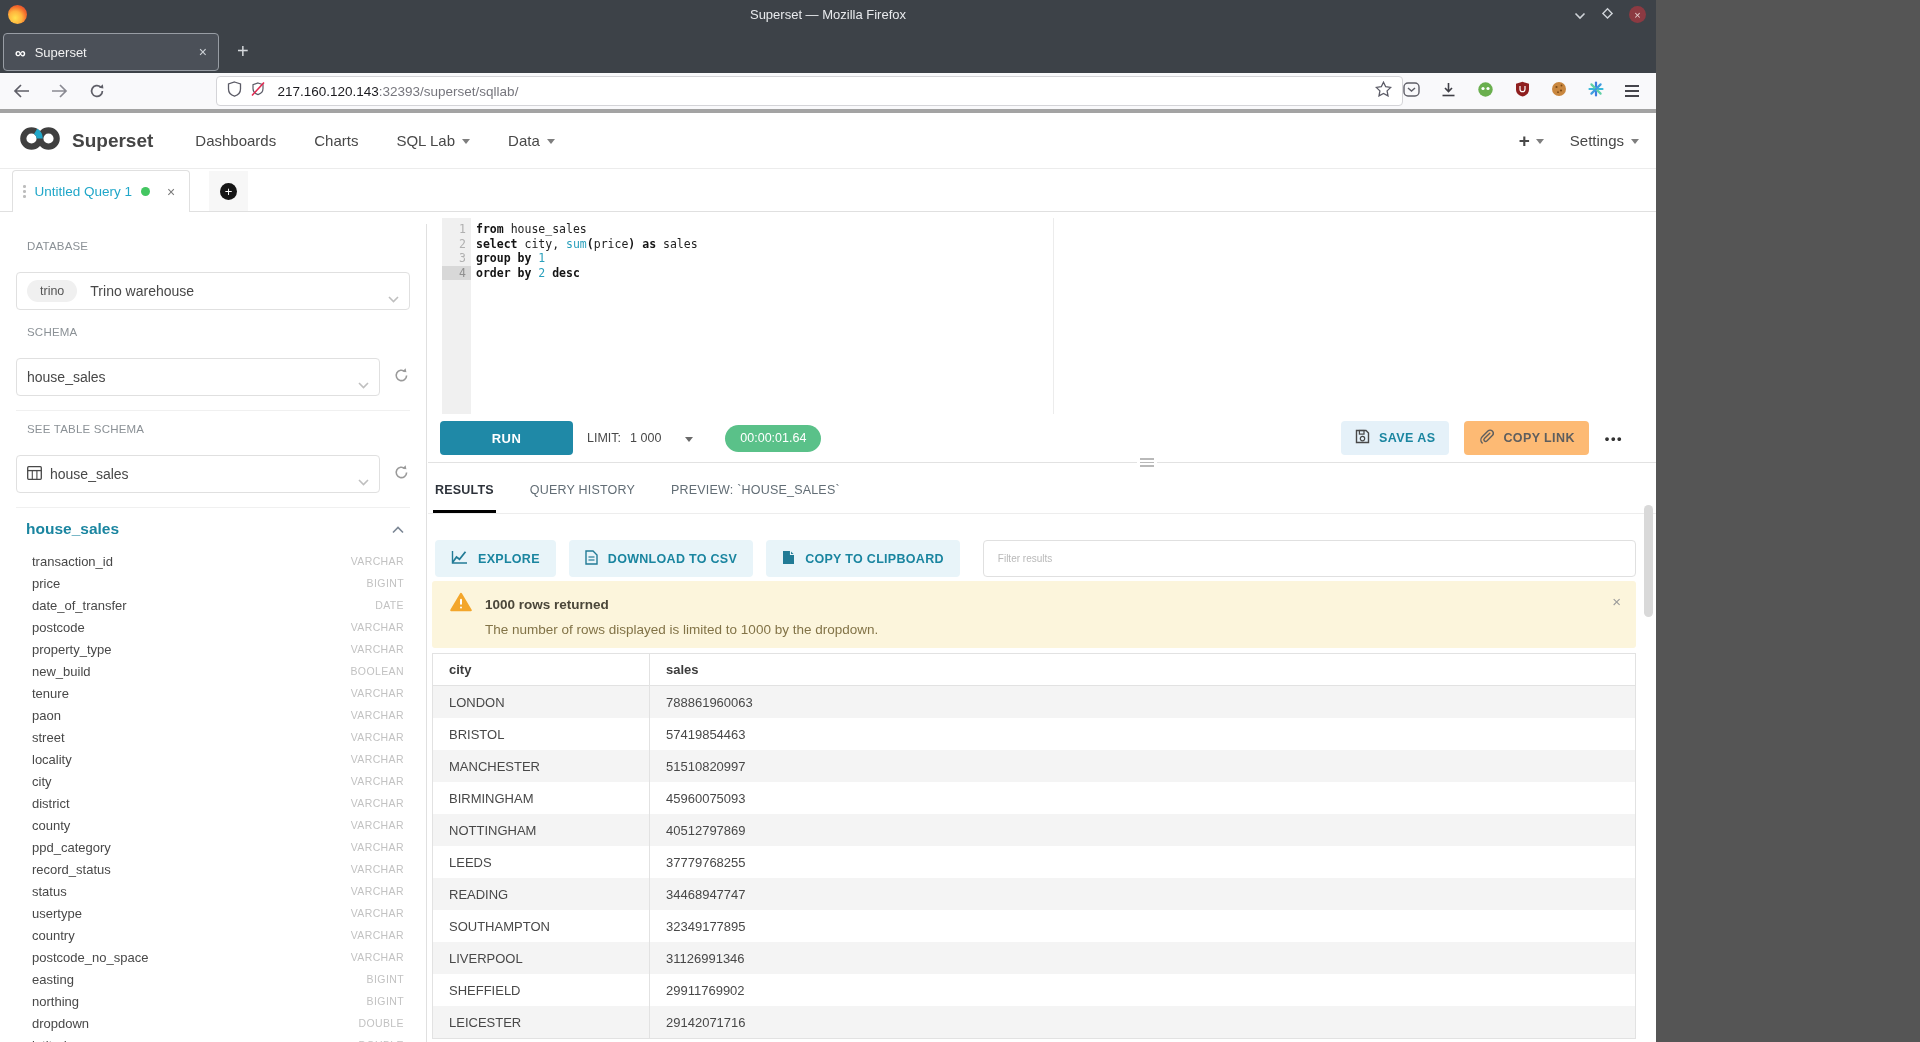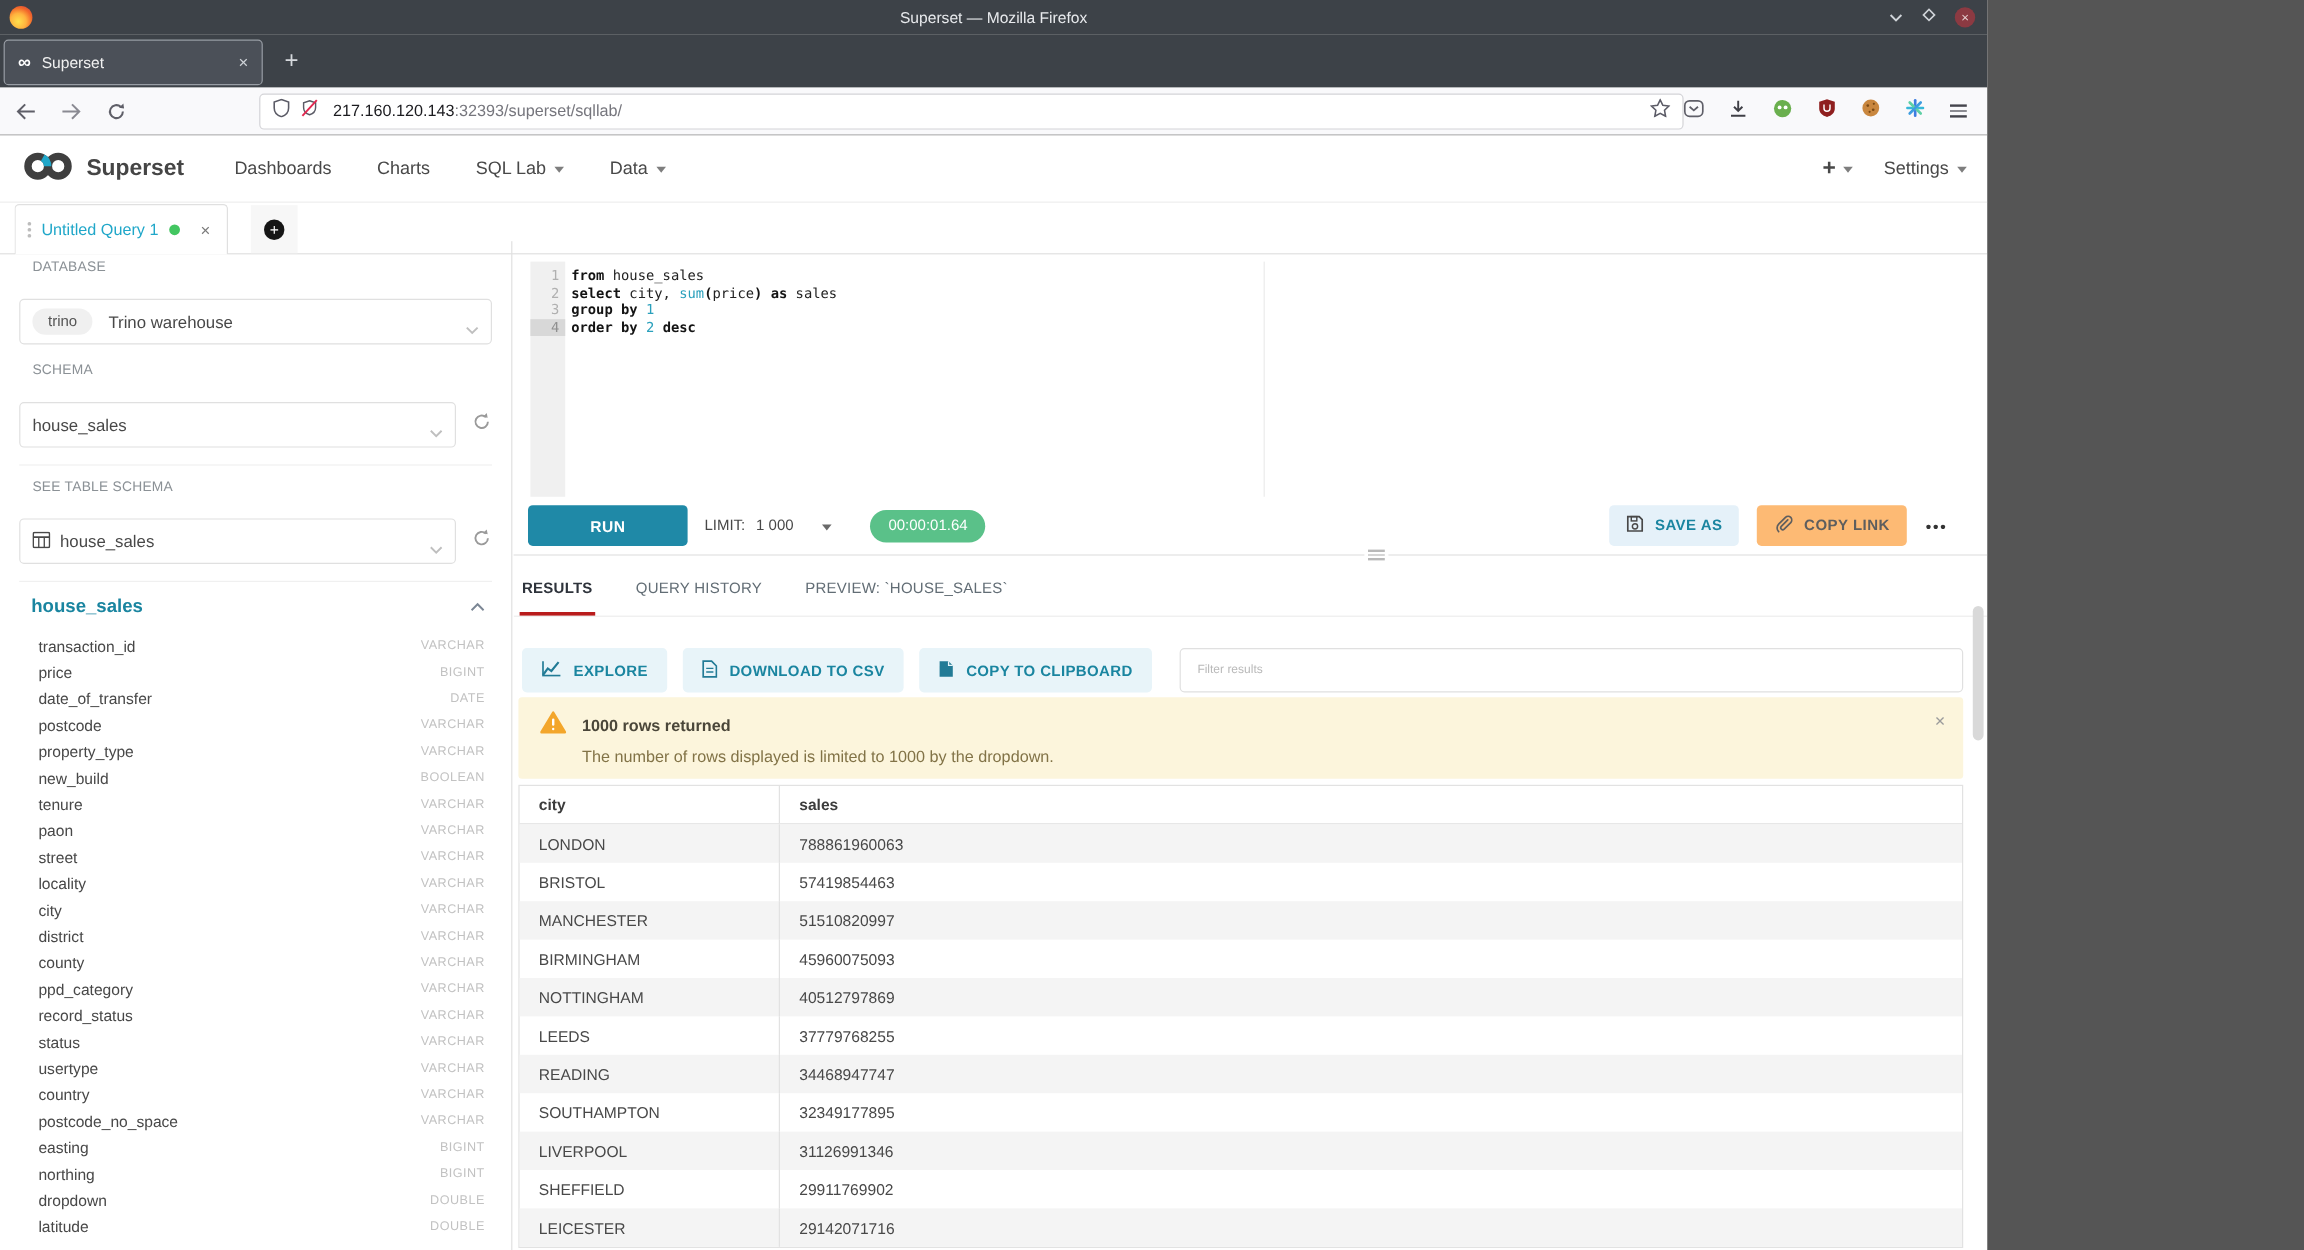--- a/index.html
+++ b/index.html
@@ -22,21 +22,21 @@
     font-size:11px; display:flex; align-items:center; justify-content:center; }
 
   .tabbar { height:44px; background:#3d4248; display:flex; align-items:center; padding-left:3px; }
   .btab { height:38px; margin-top:2px; width:216px; background:#4b5058; border:1px solid #989da4;
     border-radius:4px; display:flex; align-items:center; padding:0 11px; color:#f1f1f1; }
   .btab .inf { font-size:15px; font-weight:bold; color:#fff; margin-right:9px; }
   .btab .tlabel { font-size:13px; flex:1; }
   .btab .tclose { color:#cfd3d8; font-size:14px; }
   .bnewtab { margin-left:18px; color:#d6d9dd; font-size:20px; font-weight:300; line-height:1; }
 
-  .urlbar { height:40px; background:#f9f9fb; border-bottom:1px solid #a3a3a3; display:flex; align-items:center; padding:0 13px; gap:0; }
+  .urlbar { height:40px; background:#f9f9fb; border-bottom:4px solid #a3a3a3; display:flex; align-items:center; padding:0 13px; gap:0; }
   .nav-ic { margin-right:21px; display:flex; align-items:center; }
   .url-spacer1 { width:100px; }
   .url-box { width:1310px; height:30px; background:#fff; border:1px solid #d4d4d8; border-radius:4px;
     display:flex; align-items:center; padding:0 10px; gap:8px; }
   .url-text { font-size:13.5px; margin-left:3px; }
   .url-host { color:#1b1b1f; }
   .url-rest { color:#76767d; }
   .url-box .spacer { flex:1; }
   .ext-icons { flex:1; display:flex; align-items:center; justify-content:flex-end; gap:21px; padding-right:4px; }
   .burger { display:flex; flex-direction:column; gap:3px; }
@@ -62,21 +62,21 @@
   .dots3 i { width:2.5px; height:2.5px; border-radius:50%; background:#bdbdbd; }
   .qtab-label { font-size:13.5px; color:#20a7c9; }
   .status-dot { width:9px; height:9px; border-radius:50%; background:#43c661; }
   .qtab-close { color:#7a7a7a; font-size:14px; margin-left:8px; }
   .newtab-zone { position:absolute; left:209px; top:2px; width:39px; height:40px; background:#f7f7f7;
     display:flex; align-items:center; justify-content:center; z-index:2; }
   .newtab-circle { width:17px; height:17px; border-radius:50%; background:#161616; color:#fff; font-size:13px;
     display:flex; align-items:center; justify-content:center; line-height:1; }
 
   
-  .sidebar { position:absolute; top:32px; left:0; width:427px; bottom:0; border-right:1px solid #e0e0e0;
+  .sidebar { position:absolute; top:55px; left:0; width:427px; bottom:0; border-right:1px solid #e0e0e0;
     padding:16px 16px 0 16px; overflow:hidden; background:#fff; }
   .side-label { font-size:11.5px; color:#8b9196; margin:0 0 6px 11px; letter-spacing:.2px; }
   .sel-row { display:flex; align-items:center; gap:13px;margin-top:20px; }
   .sel { flex:1; height:38px; border:1px solid #e0e0e0; border-radius:4px; background:#fff;
     display:flex; align-items:center; padding:0 30px 0 10px; position:relative; cursor:pointer; }
   .sel .chev { position:absolute; right:10px; top:16px; }
   .db-pill { background:#f0f0f0; border-radius:14px; padding:4px 13px; font-size:12.5px; color:#555; margin-right:13px; }
   .sel-value { font-size:14px; color:#484848; display:flex; align-items:center; gap:8px; } .mb16 { margin-bottom:16px; }
   .side-divider { height:1px; background:#f0f0f0; margin:14px 0 12px; }
   .tbl-heading { display:flex; align-items:center; justify-content:space-between; margin:12px 6px 12px 10px; }
@@ -117,21 +117,21 @@
   .moredots { margin-left:16px; font-size:13px; color:#333; letter-spacing:1.5px; font-weight:bold; }
 
   .splitline { position:absolute; top:250px; left:0; right:0; height:1px; background:#e2e2e2; }
   .grip { position:absolute; top:245px; left:709px; width:20px; height:11px; background:#fff; z-index:2;
     display:flex; flex-direction:column; justify-content:center; align-items:center; gap:2px; cursor:row-resize; }
   .grip i { display:block; width:14px; height:1.5px; background:#b9b9b9; }
 
   .south { position:absolute; top:251px; left:0; right:0; bottom:0; overflow:hidden; }
   .rtabs { display:flex; gap:32px; padding:20px 0 0 5px; border-bottom:1px solid #ededed; }
   .rtab { font-size:12.5px; color:#626d75; font-weight:500; letter-spacing:.2px; padding:0 2px 13px; cursor:pointer; }
-  .rtab.active { color:#2e333b; font-weight:600; border-bottom:3px solid #b91c1c; }
+  .rtab.active { color:#2e333b; font-weight:600; border-bottom:3px solid #000000; }
   .actions { display:flex; align-items:center; margin:26px 20px 0 7px; gap:13px; }
   .abtn { height:37px; background:#e8f4f9; border-radius:4px; color:#1a85a0; font-weight:bold; font-size:12.5px;
     letter-spacing:.3px; display:flex; align-items:center; gap:10px; padding:0 16px; }
   .filter { flex:1; height:37px; border:1px solid #e0e0e0; border-radius:4px; margin-left:10px;
     padding:0 14px; font-size:10px; color:#484848; }
   .filter::placeholder { color:#b9b9b9; }
   .alert { margin:4px 20px 0 4px; background:#fcf5dc; border-radius:3px; padding:11px 18px 11px; position:relative; }
   .alert-head { display:flex; align-items:center; gap:13px; }
   .alert-title { font-size:13.5px; font-weight:bold; color:#4a4639; }
   .alert-body { margin:6px 0 0 35px; font-size:13.5px; color:#827347; }

